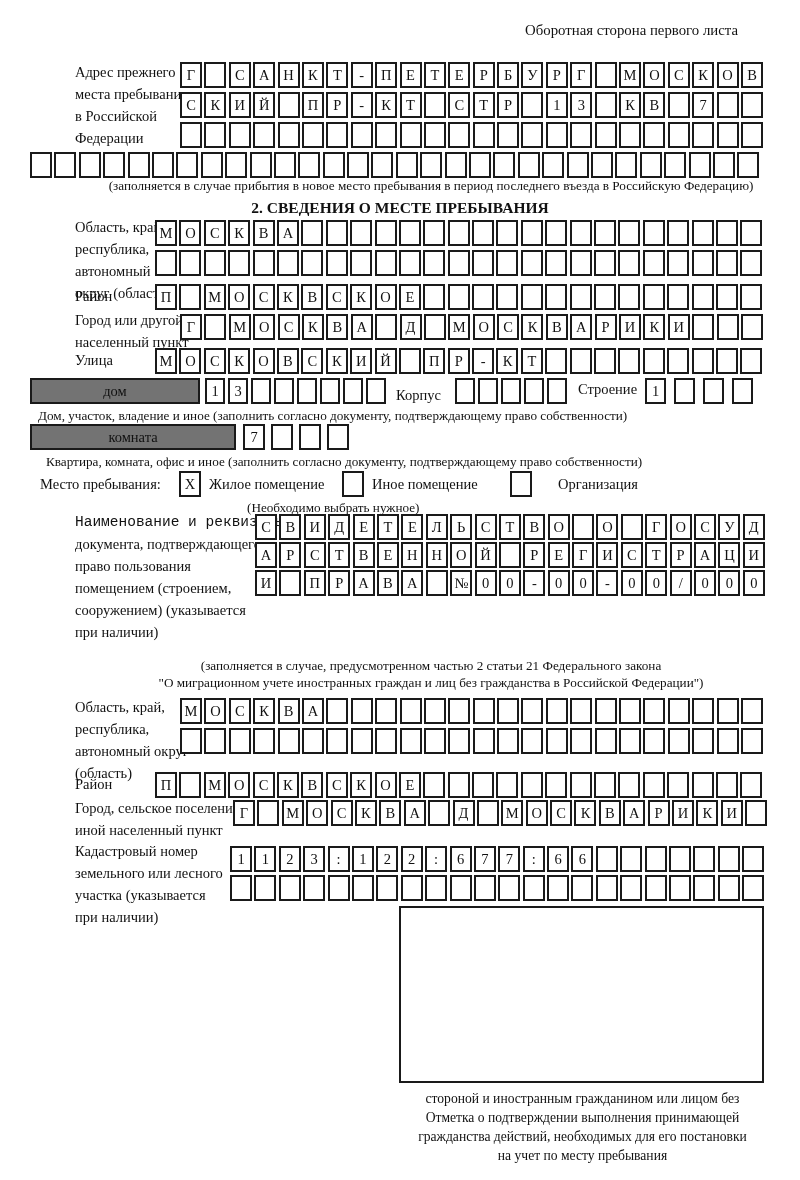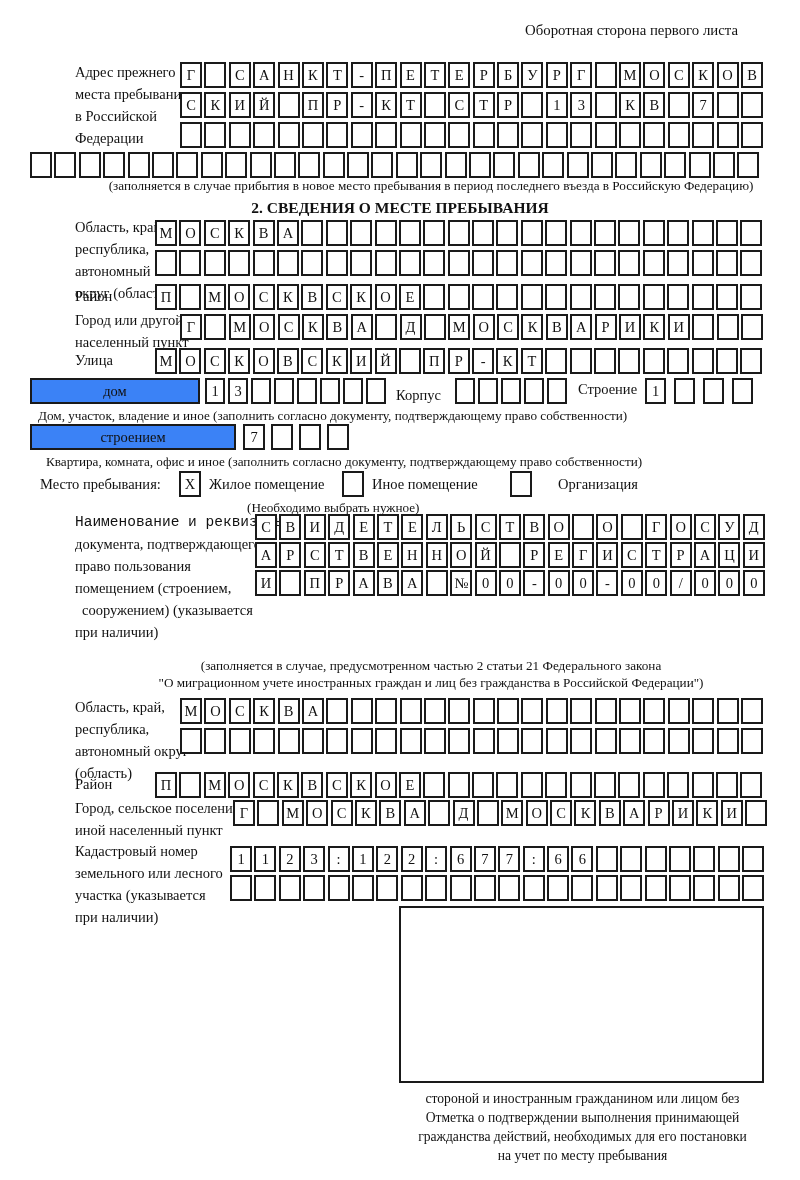--- a/index.html
+++ b/index.html
@@ -19,21 +19,21 @@
     border:2px solid #1a1a1a; margin-right:2.4px;
     display:inline-flex; align-items:center; justify-content:center;
     font-size:14.5px; background:#fff;
   }
   .cell-dom { width:20px; margin-right:3px; }
   .cell-str { width:21px; margin-right:8px; }
   .cell-kv  { width:22px; margin-right:6px; }
   .fieldbox {
     position:absolute; box-sizing:border-box; height:26px;
     border:2px solid #1a1a1a; display:flex; align-items:center; justify-content:center;
-    font-size:14.5px; background:#3b82f6;
+    font-size:14.5px; background:#737373;
   }
   .checkbox {
     position:absolute; box-sizing:border-box; width:22px; height:26px;
     border:2px solid #1a1a1a; display:flex; align-items:center; justify-content:center;
     font-size:14.5px; background:#fff;
   }
   .stamp {
     position:absolute; box-sizing:border-box; border:2px solid #1a1a1a; background:#fff;
   }
   .caption {
@@ -334,21 +334,21 @@
     </div>
   <div class="lbl" style="left:578px; top:381px;">Строение</div>
   <div class="boxrow" style="left:645px; top:378px;">
       <span class="cell cell-str">1</span>
       <span class="cell cell-str"></span>
       <span class="cell cell-str"></span>
       <span class="cell cell-str"></span>
     </div>
   <div class="note" style="left:38px; top:408px;">Дом, участок, владение и иное (заполнить согласно документу, подтверждающему право собственности)</div>
 
-  <div class="fieldbox" style="left:30px; top:424px; width:206px;">строением</div>
+  <div class="fieldbox" style="left:30px; top:424px; width:206px;">комната</div>
   <div class="boxrow" style="left:243px; top:424px;">
       <span class="cell cell-kv">7</span>
       <span class="cell cell-kv"></span>
       <span class="cell cell-kv"></span>
       <span class="cell cell-kv"></span>
     </div>
   <div class="note" style="left:46px; top:454px;">Квартира, комната, офис и иное (заполнить согласно документу, подтверждающему право собственности)</div>
 
   <div class="lbl" style="left:40px; top:476px;">Место пребывания:</div>
   <span class="checkbox" style="left:179px; top:471px;">X</span>
@@ -356,21 +356,21 @@
   <span class="checkbox" style="left:342px; top:471px;"></span>
   <div class="lbl" style="left:372px; top:476px;">Иное помещение</div>
   <span class="checkbox" style="left:510px; top:471px;"></span>
   <div class="lbl" style="left:558px; top:476px;">Организация</div>
   <div class="note" style="left:247px; top:500px;">(Необходимо выбрать нужное)</div>
 
   <div class="lbl" style="left:75px; top:514px;font-family:Liberation Mono, monospace;">Наименование и реквизиты</div>
   <div class="lbl" style="left:75px; top:536px;">документа, подтверждающего</div>
   <div class="lbl" style="left:75px; top:558px;">право пользования</div>
   <div class="lbl" style="left:75px; top:580px;">помещением (строением,</div>
-  <div class="lbl" style="left:75px; top:602px;margin-left:7px;">сооружением) (указывается</div>
+  <div class="lbl" style="left:75px; top:602px;">сооружением) (указывается</div>
   <div class="lbl" style="left:75px; top:624px;">при наличии)</div>
   <div class="boxrow" style="left:255px; top:514px;">
       <span class="cell">С</span>
       <span class="cell">В</span>
       <span class="cell">И</span>
       <span class="cell">Д</span>
       <span class="cell">Е</span>
       <span class="cell">Т</span>
       <span class="cell">Е</span>
       <span class="cell">Л</span>

